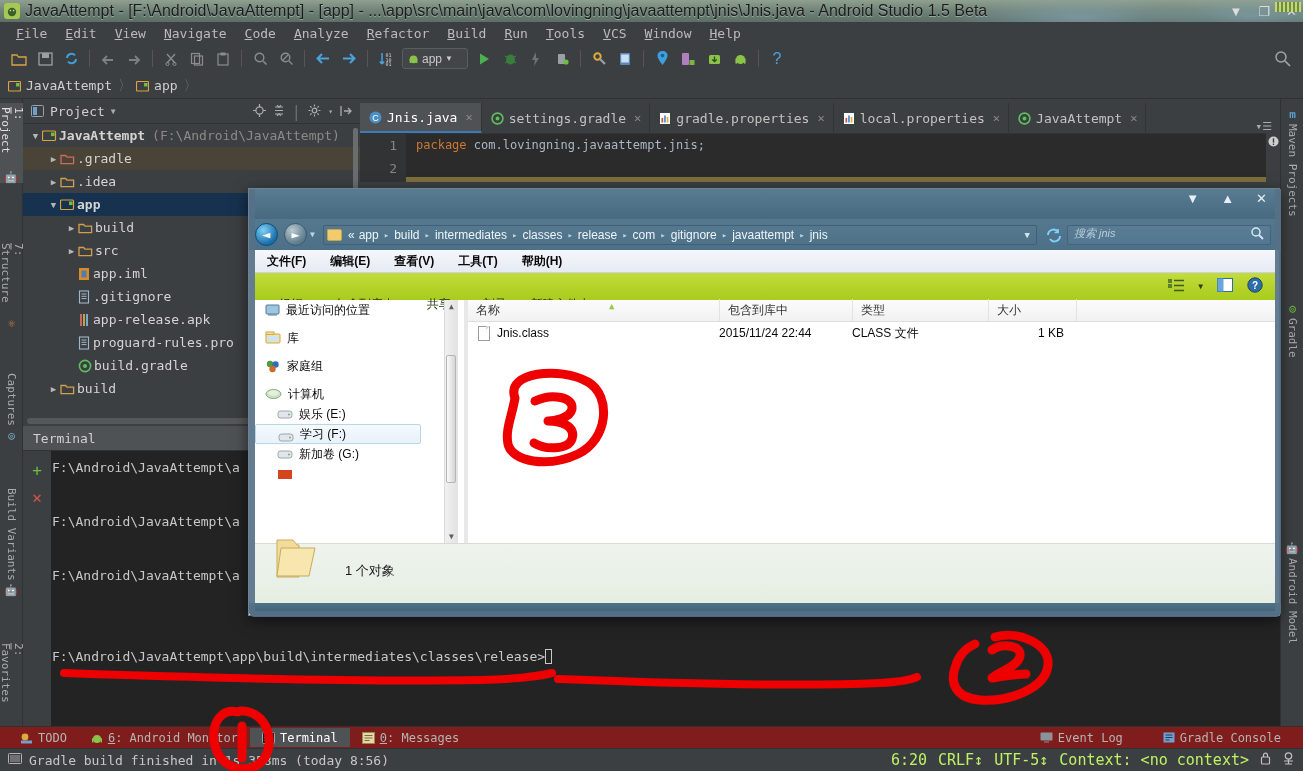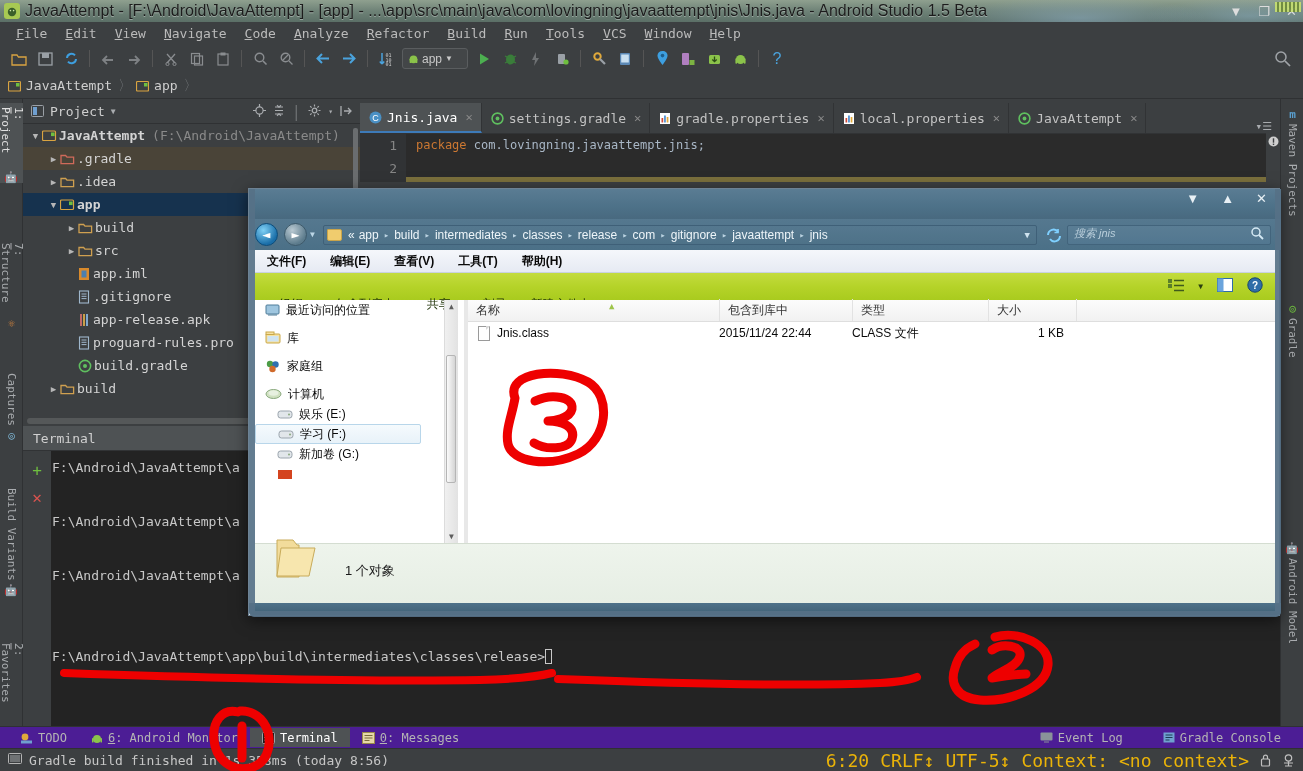--- a/index.html
+++ b/index.html
@@ -149,35 +149,35 @@
   .term-header-rest{ position:absolute; left:283px; top:426px; width:997px; height:25px; background:#3c3f41;}
   .term-side { position:absolute; left:23px; top:451px; width:28px; height:275px; background:#3c3f41;}
   .term-side .ic { text-align:center; font-size:16px; line-height:20px; }
   .term-body { position:absolute; left:51px; top:451px; width:1229px; height:275px;
                background:#232323; font-family:"DejaVu Sans Mono",monospace; font-size:13px; color:#c8c8c8;
                padding-top:3px; overflow:hidden;}
   .term-line { height:27px; line-height:27px; white-space:pre; padding-left:1px;}
   .cursor { display:inline-block; width:7px; height:15px; border:1px solid #c8c8c8; vertical-align:-3px;}
 
   
-  .bottombar { position:absolute; left:0; top:726px; width:1303px; height:22px; background:#4c1d95;
+  .bottombar { position:absolute; left:0; top:726px; width:1303px; height:22px; background:#7f1d1d;
                display:flex; align-items:center; padding-left:8px; border-top:1px solid #2f3133;}
   .bbtab { display:flex; align-items:center; gap:5px; padding:0 12px; height:19px;
            font-family:"DejaVu Sans Mono",monospace; font-size:12px; color:#b4b4b4; cursor:default;}
   .bbtab.sel { background:#4e5254; color:#ffffff; }
   .bbtab .u { text-decoration: underline; }
   .bbright { margin-left:auto; display:flex; align-items:center; gap:16px; padding-right:10px;}
 
   
   .statusbar { position:absolute; left:0; top:748px; width:1303px; height:23px; background:#3c3f41;
                display:flex; align-items:center; padding-left:8px; border-top:1px solid #2f3133;}
   .status-left { display:flex; align-items:center; gap:7px; font-family:"DejaVu Sans Mono",monospace;
                  font-size:13px; color:#c6c6c6;}
   .status-right { margin-left:auto; display:flex; align-items:center; gap:11px; padding-right:8px;
-                  font-family:"DejaVu Sans Mono",monospace; font-size:18px; color:#eab308;}
+                  font-family:"DejaVu Sans Mono",monospace; font-size:15px; color:#bef264;}
 
   
   .explorer {
     position:absolute; left:248px; top:188px; width:1032px; height:428px;
     background:#ffffff; border:1px solid #6d8294;
     box-shadow:0 4px 14px rgba(0,0,0,.55);
   }
   .exp-frame {
     position:absolute; left:0; top:0; width:1032px; height:428px;
     border:6px solid rgba(86,113,135,.92); border-top-width:0; border-radius:0 0 5px 5px;
@@ -226,21 +226,21 @@
              display:flex; align-items:center; gap:0; cursor:default;margin-top:36px;}
   .exp-tbtn .car{ font-size:8px; }
   .exp-tb-right{ margin-left:auto; display:flex; align-items:center; gap:14px; padding-right:12px;}
 
   .exp-nav { position:absolute; left:6px; top:111px; width:170px; height:243px; background:#ffffff;
              overflow:hidden;}
   .navrow{ height:20px; display:flex; align-items:center; gap:6px; padding-left:10px;
            font-family:"Liberation Sans",sans-serif; font-size:12px; color:#0a0a0a; white-space:nowrap; cursor:default;}
   .navrow.indent{ padding-left:22px; }
   .navrow.sel{ background:linear-gradient(180deg,#f5fafd,#e8f2f9); border:1px solid #b8d6ea; border-radius:2px;
-               margin-right:4px;}
+               margin-right:4px;align-items:flex-end;}
   .spacer8{ height:8px; }
   .nav-scroll{ position:absolute; left:195px; top:111px; width:14px; height:243px;
                background:linear-gradient(90deg,#f0f0f0,#e2e2e2); border-left:1px solid #dcdcdc;}
   .nav-thumb{ position:absolute; left:197px; top:166px; width:10px; height:128px;
               background:linear-gradient(90deg,#fbfbfb,#d4d4d4); border:1px solid #b5b5b5; border-radius:2px;}
   .nav-arrow{ position:absolute; left:197px; width:11px; height:11px; color:#5e5e5e; font-size:8px;
               text-align:center; line-height:11px;}
 
   .exp-splitter{ position:absolute; left:215px; top:111px; width:4px; height:243px; background:#e8e8e8;}
   .exp-list{ position:absolute; left:219px; top:111px; width:807px; height:243px; background:#ffffff;}

